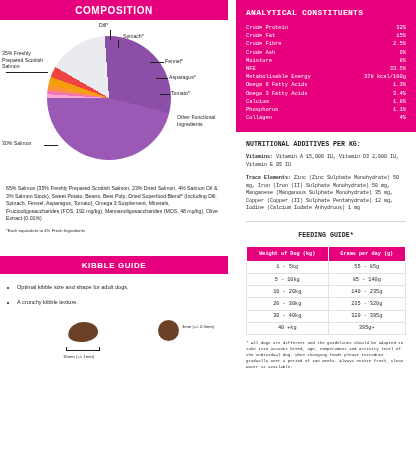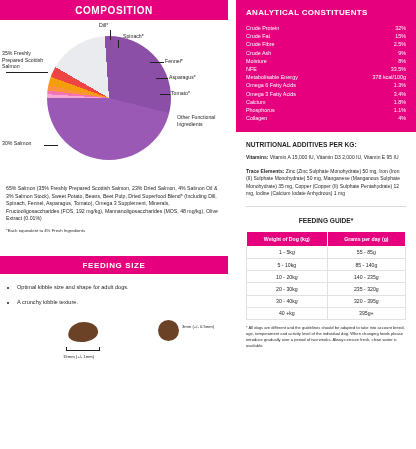--- a/index.html
+++ b/index.html
@@ -7,21 +7,21 @@
   body {
     width: 416px; height: 449px;
     font-family: "Liberation Sans", sans-serif;
     background: #ffffff;
     color: #231f20;
     overflow: hidden;
   }
   .page { position:relative; width:416px; height:449px; }
 
   .col-left { position:absolute; left:0; top:0; width:228px; height:449px; }
-  .col-right { position:absolute; left:236px; top:0; width:180px; height:449px; }
+  .col-right { position:absolute; left:236px; top:0; width:180px; height:449px;font-family:Liberation Mono, monospace; }
 
   .pink-header {
     background:#e6007e; color:#ffffff;
     text-align:center; font-weight:bold;
     letter-spacing:0.6px;
   }
   #composition-header { font-size:10px; padding:5px 0 4px 0; width:228px; }
   #kibble-header { font-size:8px; padding:5px 0 4px 0; width:228px; margin-top:0; }
 
   
@@ -135,21 +135,21 @@
       <div class="lbl" style="left:177px; top:94px; width:46px;">Other Functional Ingredients</div>
     </div>
 
     <div class="composition-note">
       <div>65% Salmon (35% Freshly Prepared Scottish Salmon, 23% Dried Salmon, 4% Salmon Oil &amp; 3% Salmon Stock), Sweet Potato, Beans, Beet Pulp, Dried Superfood Blend* (Including Dill, Spinach, Fennel, Asparagus, Tomato), Omega 3 Supplement, Minerals, Fructooligosaccharides (FOS, 192 mg/kg), Mannanoligosaccharides (MOS, 48 mg/kg), Olive Extract (0.01%)</div>
       <div class="composition-footnote">*Each equivalent to 4% Fresh Ingredients</div>
     </div>
 
     <div style="height:22px;"></div>
 
-    <div class="pink-header" id="kibble-header">FEEDING SIZE</div>
+    <div class="pink-header" id="kibble-header">KIBBLE GUIDE</div>
 
     <div class="kibble-body">
       <ul>
         <li>Optimal kibble size and shape for adult dogs.</li>
         <li>A crunchy kibble texture.</li>
       </ul>
 
       <div class="kibble-visual">
         <div class="kibble-shape"></div>
         <div class="kibble-shape2"></div>

